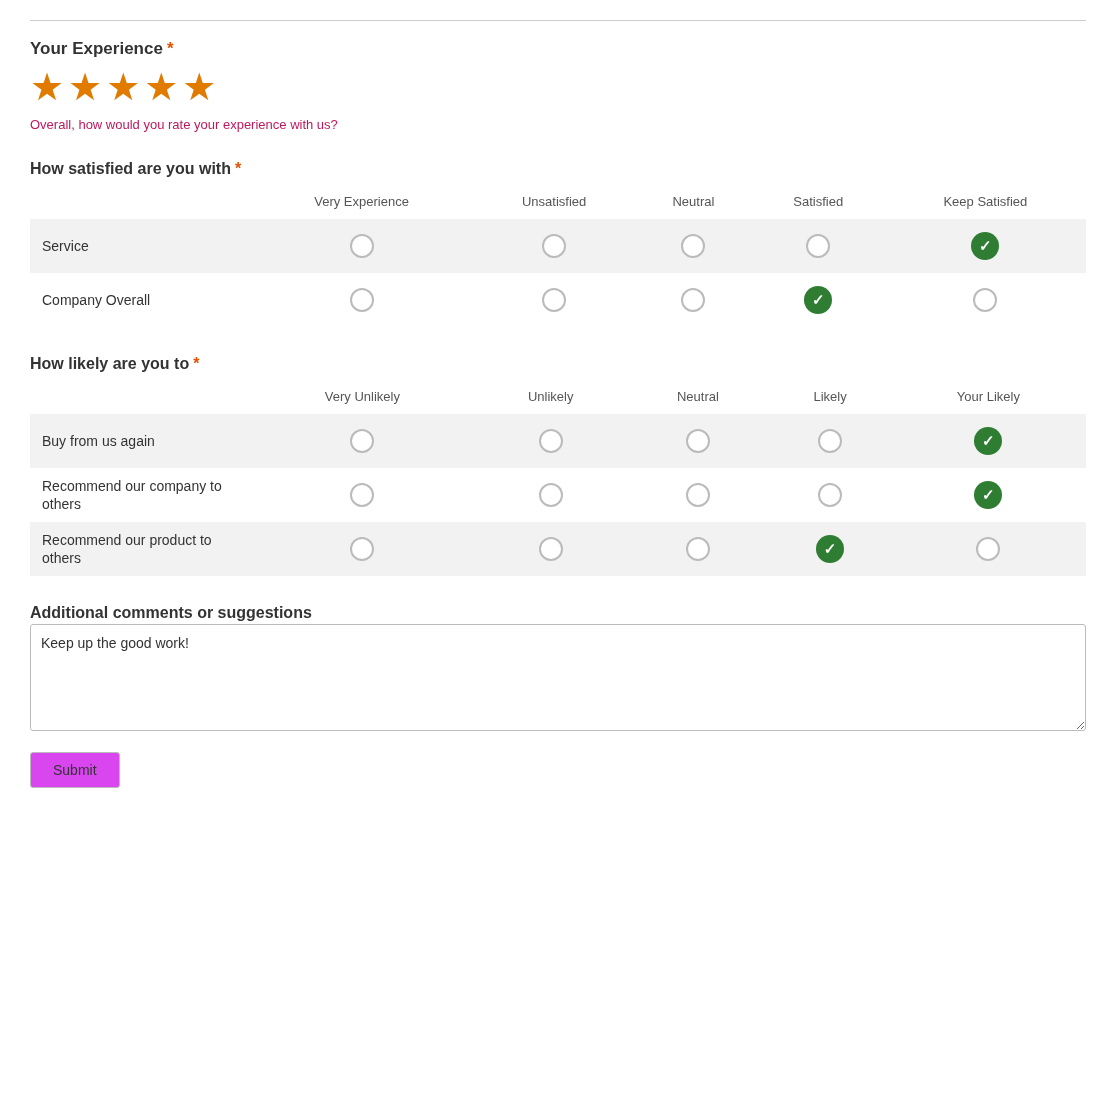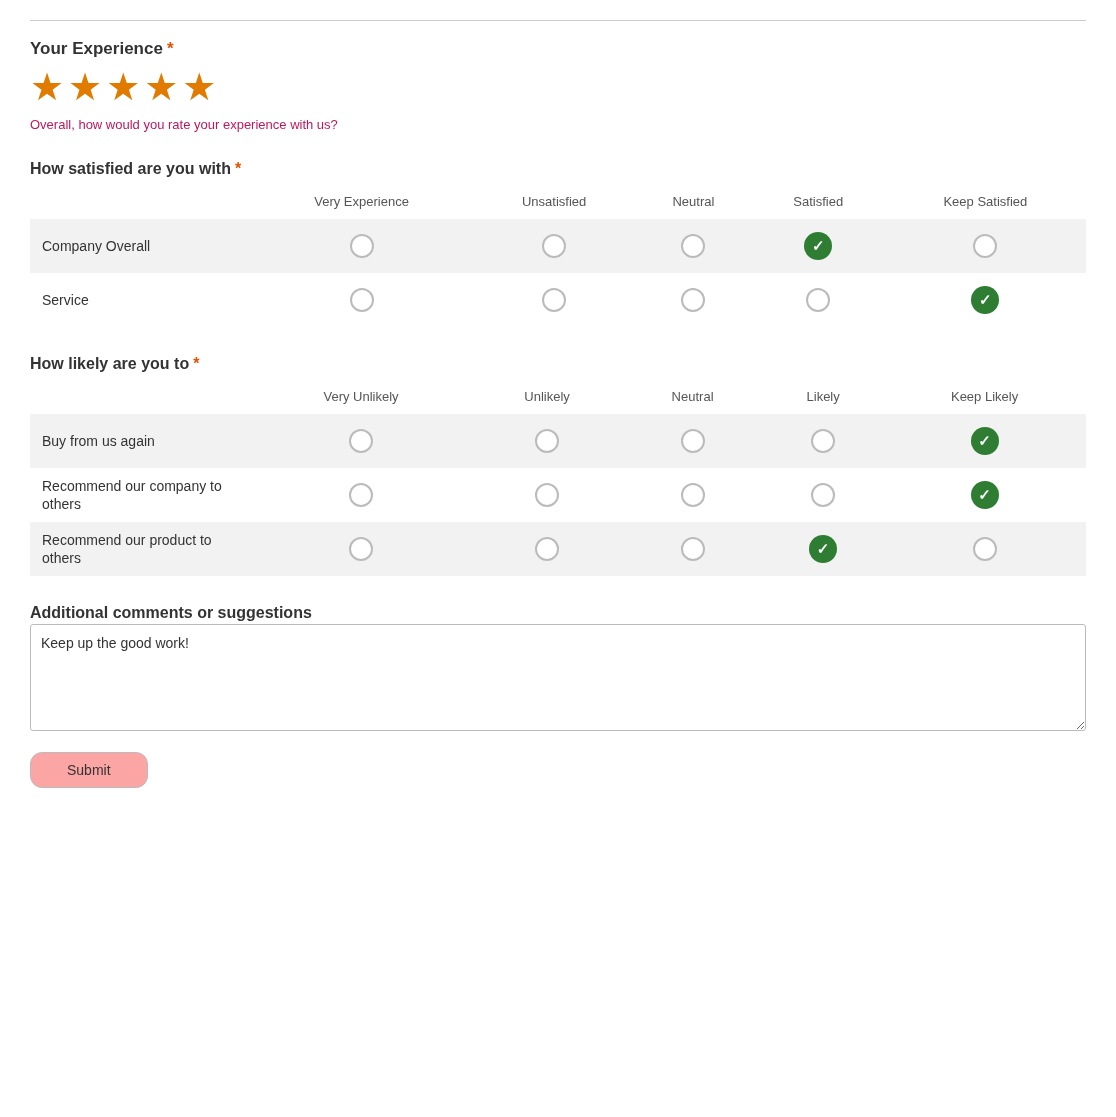--- a/index.html
+++ b/index.html
@@ -128,26 +128,26 @@
       height: 107px;
       border: 1px solid #bbb;
       border-radius: 3px;
       padding: 10px;
       font-size: 14px;
       color: #333;
       resize: vertical;
       font-family: Arial, sans-serif;
     }
     .submit-btn {
-      background: #fca5a5;
+      background: #d946ef;
       border: 1px solid #bbb;
-      padding: 9px 36px;
+      padding: 9px 22px;
       font-size: 14px;
       cursor: pointer;
-      border-radius: 12px;
+      border-radius: 3px;
       color: #333;
     }
   </style>
 </head>
 <body>
 
 
 
 <hr class="top-divider">
 
@@ -177,20 +177,48 @@
         <th></th>
         <th>Very Experience</th>
         <th>Unsatisfied</th>
         <th>Neutral</th>
         <th>Satisfied</th>
         <th>Keep Satisfied</th>
       </tr>
     </thead>
     <tbody id="satisfaction-tbody">
         <tr>
+          <td><span class="row-label">Service</span></td>
+          <td>
+            <div class="radio-container">
+              <div class="radio-unselected"></div>
+            </div>
+          </td>
+          <td>
+            <div class="radio-container">
+              <div class="radio-unselected"></div>
+            </div>
+          </td>
+          <td>
+            <div class="radio-container">
+              <div class="radio-unselected"></div>
+            </div>
+          </td>
+          <td>
+            <div class="radio-container">
+              <div class="radio-unselected"></div>
+            </div>
+          </td>
+          <td>
+            <div class="radio-container">
+              <div class="radio-selected"></div>
+            </div>
+          </td>
+        </tr>
+        <tr>
           <td><span class="row-label">Company Overall</span></td>
           <td>
             <div class="radio-container">
               <div class="radio-unselected"></div>
             </div>
           </td>
           <td>
             <div class="radio-container">
               <div class="radio-unselected"></div>
             </div>
@@ -201,69 +229,41 @@
             </div>
           </td>
           <td>
             <div class="radio-container">
               <div class="radio-selected"></div>
             </div>
           </td>
           <td>
             <div class="radio-container">
               <div class="radio-unselected"></div>
-            </div>
-          </td>
-        </tr>
-        <tr>
-          <td><span class="row-label">Service</span></td>
-          <td>
-            <div class="radio-container">
-              <div class="radio-unselected"></div>
-            </div>
-          </td>
-          <td>
-            <div class="radio-container">
-              <div class="radio-unselected"></div>
-            </div>
-          </td>
-          <td>
-            <div class="radio-container">
-              <div class="radio-unselected"></div>
-            </div>
-          </td>
-          <td>
-            <div class="radio-container">
-              <div class="radio-unselected"></div>
-            </div>
-          </td>
-          <td>
-            <div class="radio-container">
-              <div class="radio-selected"></div>
             </div>
           </td>
         </tr>
       </tbody>
   </table>
 </div>
 
 
 <div class="table-section">
   <div class="table-section-title">
     <span>How likely are you to</span><span class="required">*</span>
   </div>
   <table class="rating-table">
     <thead>
       <tr>
         <th></th>
         <th>Very Unlikely</th>
         <th>Unlikely</th>
         <th>Neutral</th>
         <th>Likely</th>
-        <th>Keep Likely</th>
+        <th>Your Likely</th>
       </tr>
     </thead>
     <tbody id="likelihood-tbody">
     <tr>
           <td><span class="row-label">Buy from us again</span></td>
           <td>
             <div class="radio-container">
               <div class="radio-unselected"></div>
             </div>
           </td>

